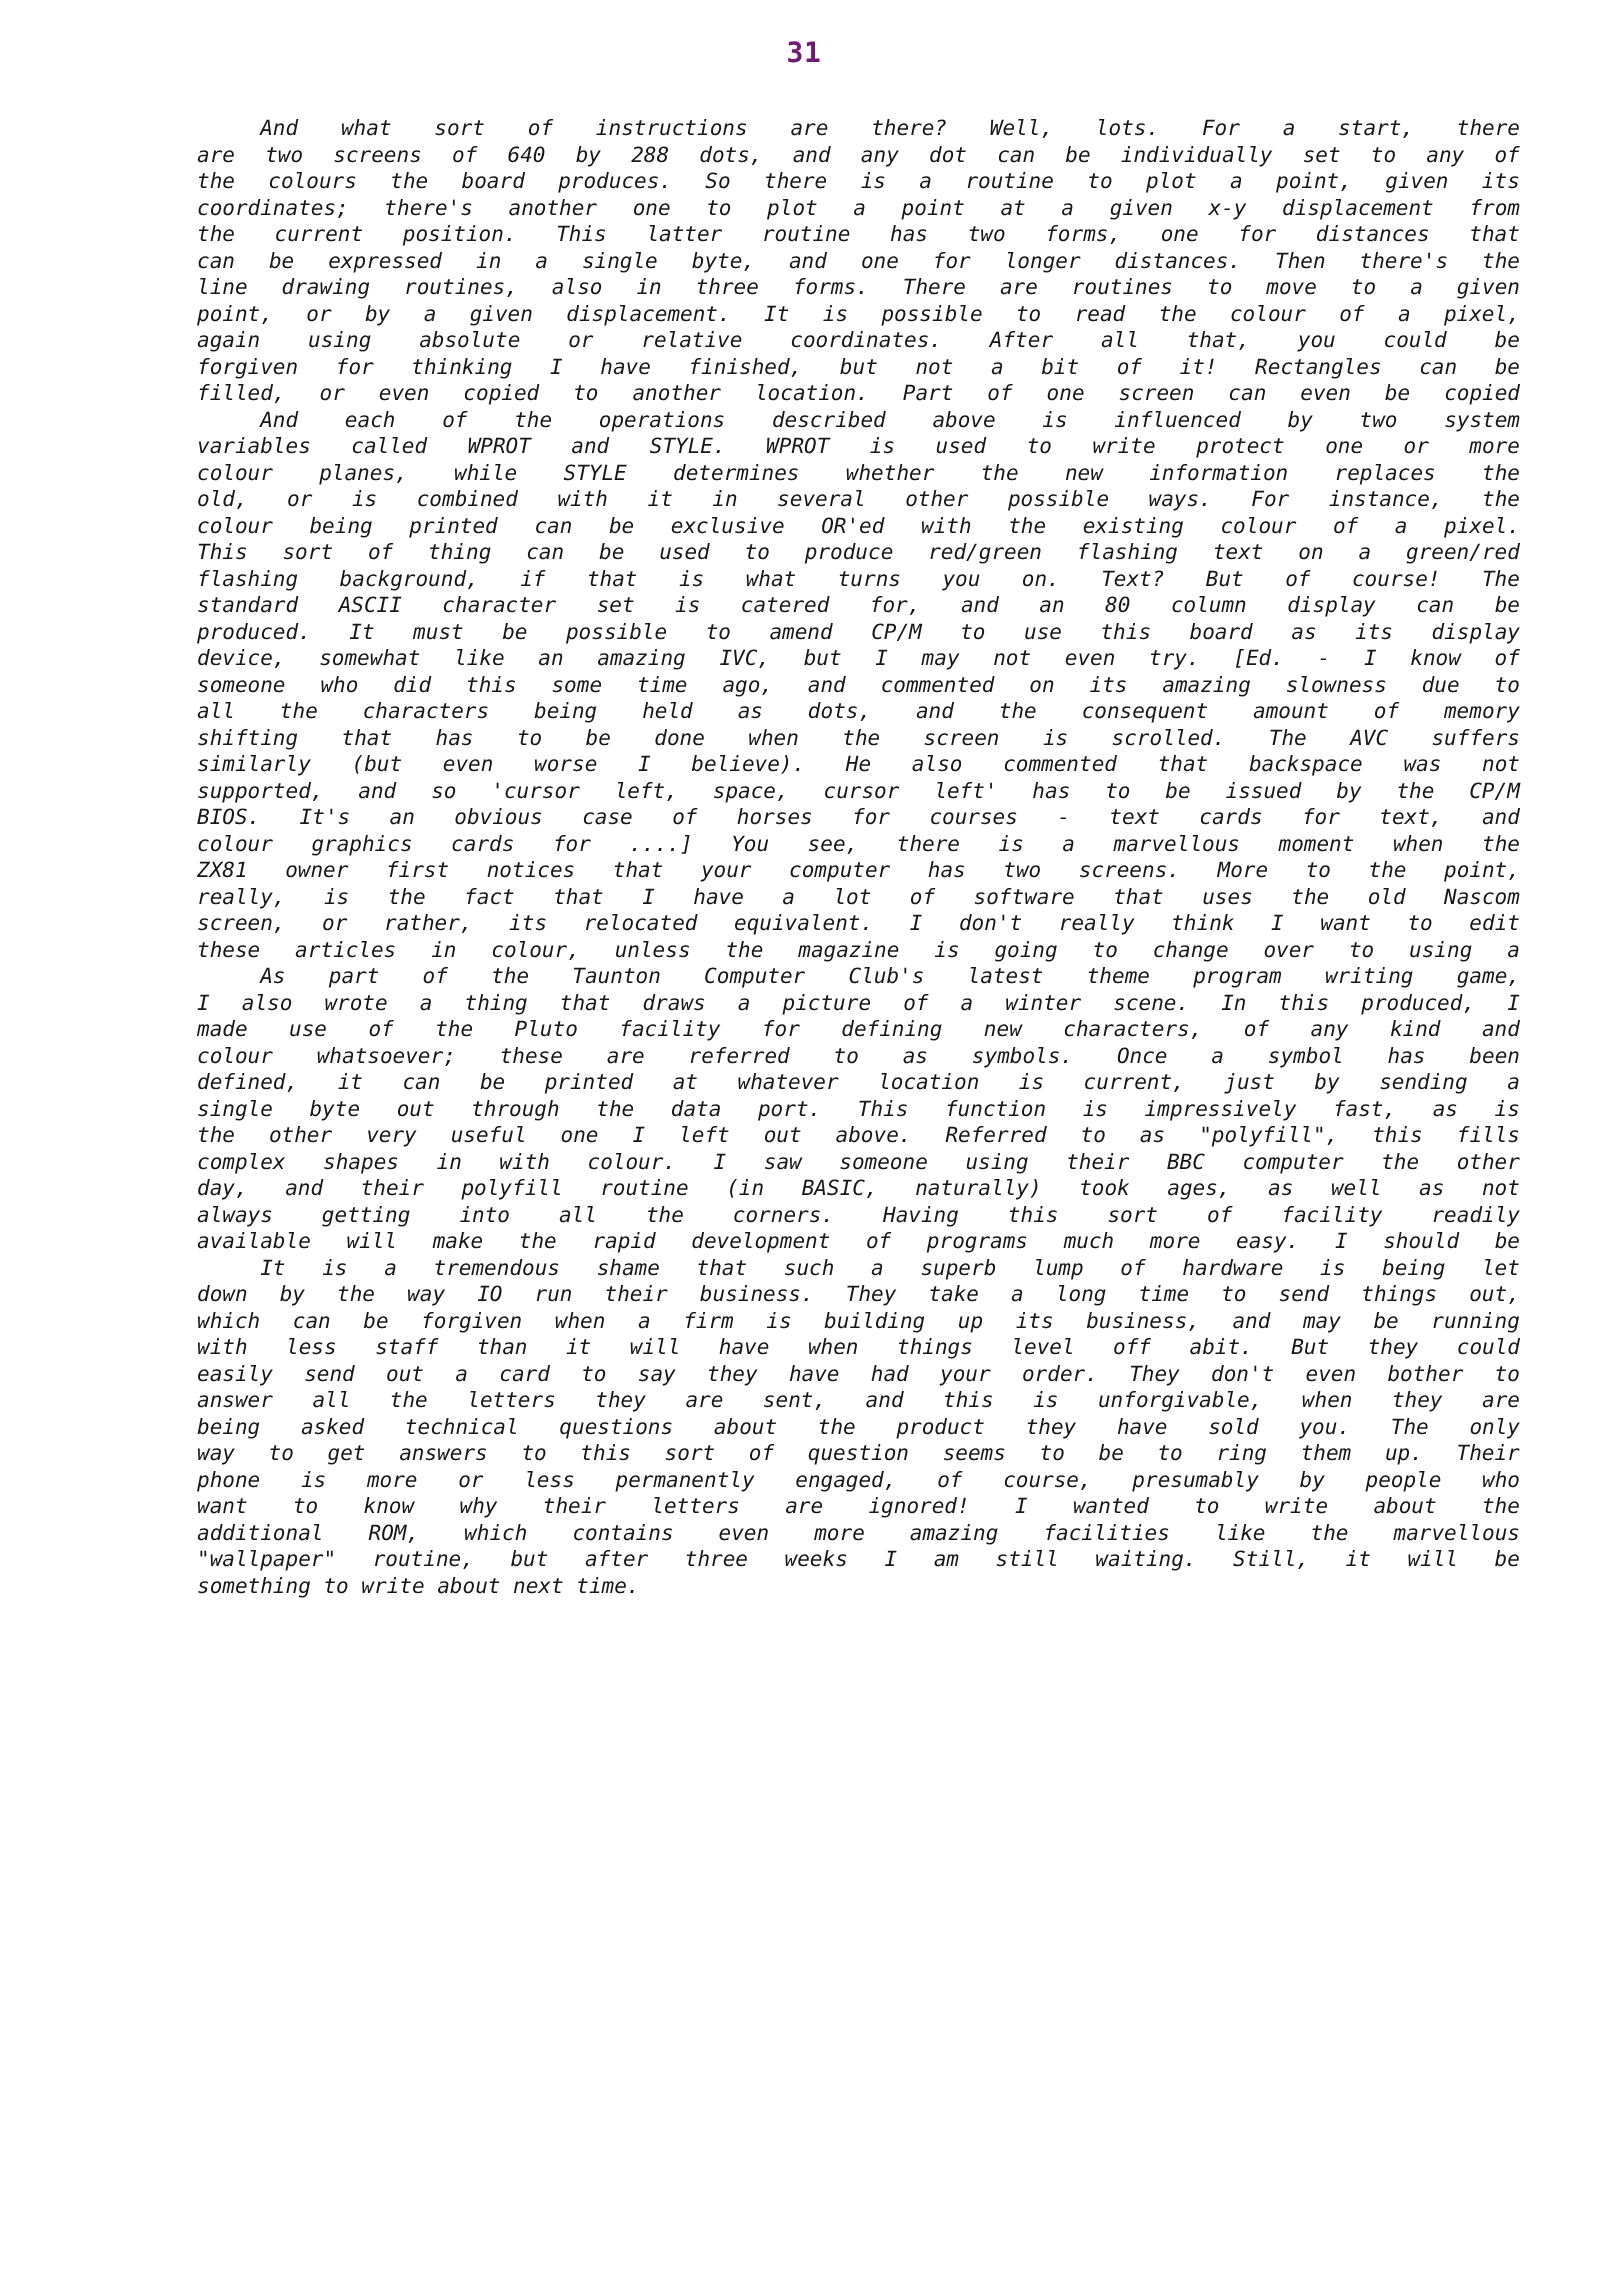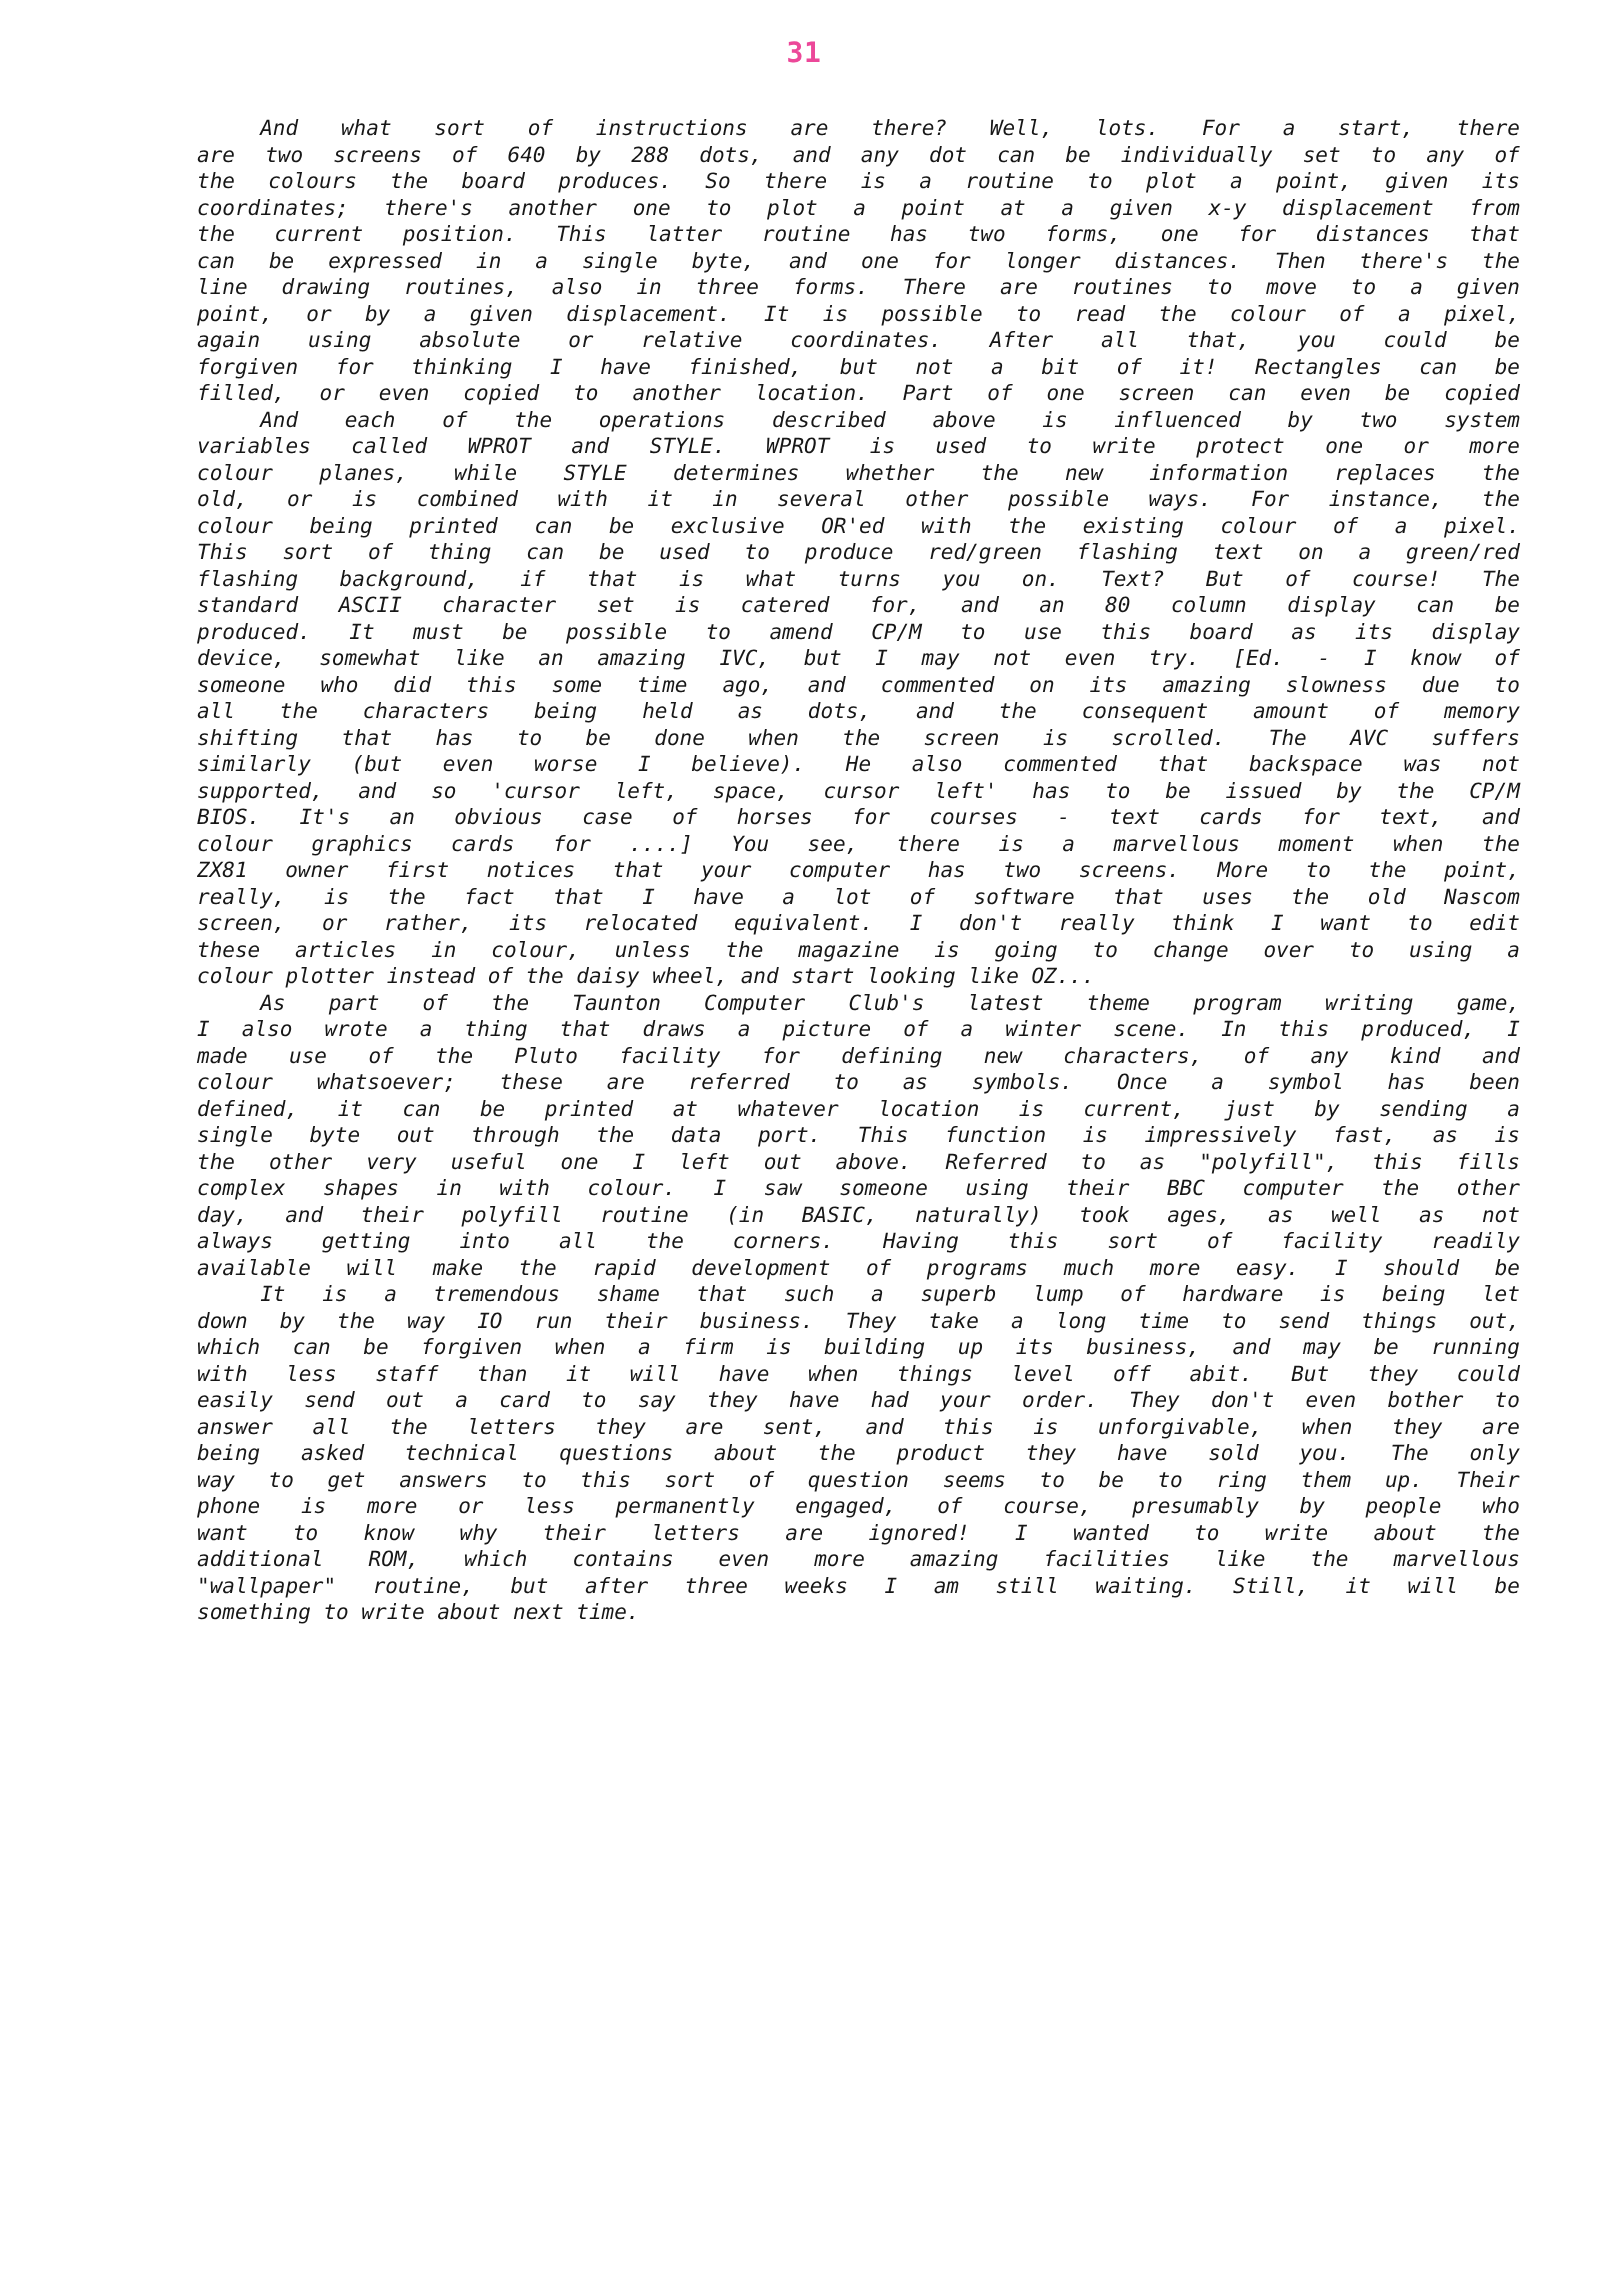--- a/index.html
+++ b/index.html
@@ -24,21 +24,21 @@
   
   #page-number {
     position: absolute;
     top: 36px;
     left: 0;
     width: 1608px;
     text-align: center;
     font-family: "DejaVu Sans Mono", "Liberation Mono", monospace;
     font-size: 28px;
     font-weight: 600;
-    color: #ec4899;
+    color: #701a75;
     letter-spacing: 0.7px;
   }
 
   
   #text-column {
     position: absolute;
     left: 197px;
     top: 115px;
     width: 1323px;
     font-style: italic;
@@ -116,21 +116,20 @@
         <div class="tline"><span>all</span><span>the</span><span>characters</span><span>being</span><span>held</span><span>as</span><span>dots,</span><span>and</span><span>the</span><span>consequent</span><span>amount</span><span>of</span><span>memory</span></div>
         <div class="tline"><span>shifting</span><span>that</span><span>has</span><span>to</span><span>be</span><span>done</span><span>when</span><span>the</span><span>screen</span><span>is</span><span>scrolled.</span><span>The</span><span>AVC</span><span>suffers</span></div>
         <div class="tline"><span>similarly</span><span>(but</span><span>even</span><span>worse</span><span>I</span><span>believe).</span><span>He</span><span>also</span><span>commented</span><span>that</span><span>backspace</span><span>was</span><span>not</span></div>
         <div class="tline"><span>supported,</span><span>and</span><span>so</span><span>'cursor</span><span>left,</span><span>space,</span><span>cursor</span><span>left'</span><span>has</span><span>to</span><span>be</span><span>issued</span><span>by</span><span>the</span><span>CP/M</span></div>
         <div class="tline"><span>BIOS.</span><span>It's</span><span>an</span><span>obvious</span><span>case</span><span>of</span><span>horses</span><span>for</span><span>courses</span><span>-</span><span>text</span><span>cards</span><span>for</span><span>text,</span><span>and</span></div>
         <div class="tline"><span>colour</span><span>graphics</span><span>cards</span><span>for</span><span>....]</span><span>You</span><span>see,</span><span>there</span><span>is</span><span>a</span><span>marvellous</span><span>moment</span><span>when</span><span>the</span></div>
         <div class="tline"><span>ZX81</span><span>owner</span><span>first</span><span>notices</span><span>that</span><span>your</span><span>computer</span><span>has</span><span>two</span><span>screens.</span><span>More</span><span>to</span><span>the</span><span>point,</span></div>
         <div class="tline"><span>really,</span><span>is</span><span>the</span><span>fact</span><span>that</span><span>I</span><span>have</span><span>a</span><span>lot</span><span>of</span><span>software</span><span>that</span><span>uses</span><span>the</span><span>old</span><span>Nascom</span></div>
         <div class="tline"><span>screen,</span><span>or</span><span>rather,</span><span>its</span><span>relocated</span><span>equivalent.</span><span>I</span><span>don't</span><span>really</span><span>think</span><span>I</span><span>want</span><span>to</span><span>edit</span></div>
         <div class="tline"><span>these</span><span>articles</span><span>in</span><span>colour,</span><span>unless</span><span>the</span><span>magazine</span><span>is</span><span>going</span><span>to</span><span>change</span><span>over</span><span>to</span><span>using</span><span>a</span></div>
-        <div class="tline ragged"><span>colour plotter instead of the daisy wheel, and start looking like OZ...</span></div>
       </div>
       <div class="para">
         <div class="tline"><span>     As</span><span>part</span><span>of</span><span>the</span><span>Taunton</span><span>Computer</span><span>Club's</span><span>latest</span><span>theme</span><span>program</span><span>writing</span><span>game,</span></div>
         <div class="tline"><span>I</span><span>also</span><span>wrote</span><span>a</span><span>thing</span><span>that</span><span>draws</span><span>a</span><span>picture</span><span>of</span><span>a</span><span>winter</span><span>scene.</span><span>In</span><span>this</span><span>produced,</span><span>I</span></div>
         <div class="tline"><span>made</span><span>use</span><span>of</span><span>the</span><span>Pluto</span><span>facility</span><span>for</span><span>defining</span><span>new</span><span>characters,</span><span>of</span><span>any</span><span>kind</span><span>and</span></div>
         <div class="tline"><span>colour</span><span>whatsoever;</span><span>these</span><span>are</span><span>referred</span><span>to</span><span>as</span><span>symbols.</span><span>Once</span><span>a</span><span>symbol</span><span>has</span><span>been</span></div>
         <div class="tline"><span>defined,</span><span>it</span><span>can</span><span>be</span><span>printed</span><span>at</span><span>whatever</span><span>location</span><span>is</span><span>current,</span><span>just</span><span>by</span><span>sending</span><span>a</span></div>
         <div class="tline"><span>single</span><span>byte</span><span>out</span><span>through</span><span>the</span><span>data</span><span>port.</span><span>This</span><span>function</span><span>is</span><span>impressively</span><span>fast,</span><span>as</span><span>is</span></div>
         <div class="tline"><span>the</span><span>other</span><span>very</span><span>useful</span><span>one</span><span>I</span><span>left</span><span>out</span><span>above.</span><span>Referred</span><span>to</span><span>as</span><span>"polyfill",</span><span>this</span><span>fills</span></div>
         <div class="tline"><span>complex</span><span>shapes</span><span>in</span><span>with</span><span>colour.</span><span>I</span><span>saw</span><span>someone</span><span>using</span><span>their</span><span>BBC</span><span>computer</span><span>the</span><span>other</span></div>

